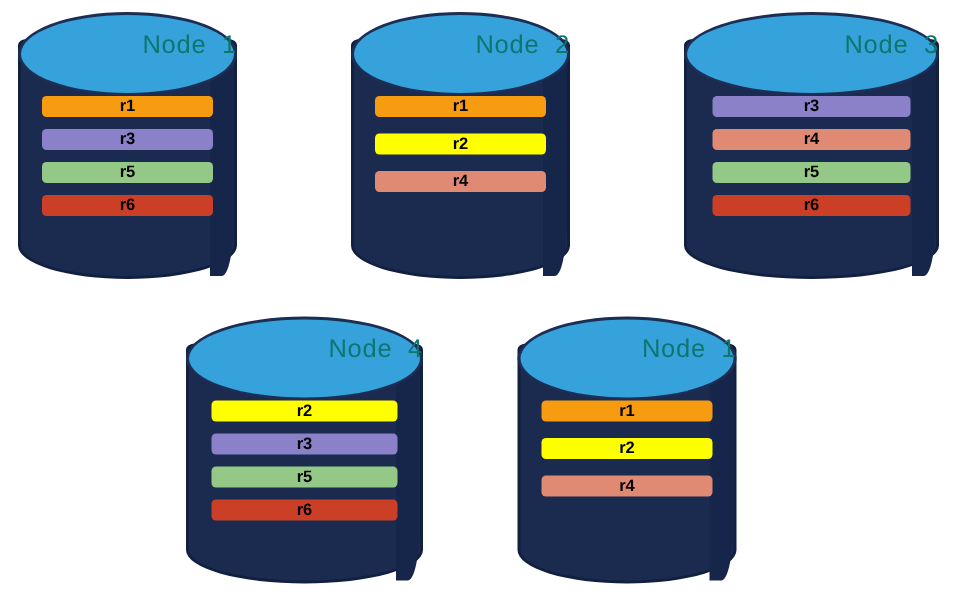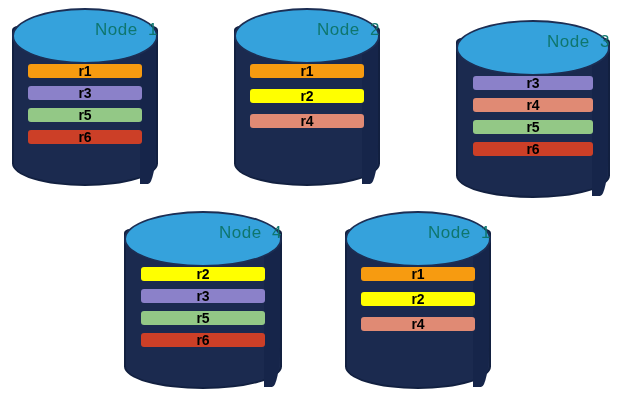--- a/index.html
+++ b/index.html
@@ -80,21 +80,21 @@
     flex-direction: column;
     justify-content: flex-start;
     align-items: center;
     z-index: 3;
   }
   .shard {
     width: 78%;
     height: 14px;
     border-radius: 3px;
     color: #000000;
-    font-size: 14px;
+    font-size: 11px;
     font-weight: bold;
     text-align: center;
     line-height: 14px;
     box-sizing: border-box;
   }
   .gap-4 .shard { margin-bottom: 8px; }
   .gap-3 .shard { margin-bottom: 11px; }
 </style>
 </head>
 <body>
@@ -118,21 +118,21 @@
         <div class="cyl-body-shade"></div>
       </div>
       <div class="cyl-top"></div>
       <div class="cyl-title">Node  2</div>
       <div class="shards gap-3">
         <div class="shard" style="background: rgb(247, 155, 16);">r1</div>
         <div class="shard" style="background: rgb(255, 255, 0);">r2</div>
         <div class="shard" style="background: rgb(224, 138, 116);">r4</div>
       </div>
     </div>
-    <div class="node" style="left: 456px; top: 20px; width: 154px; height: 178px;">
+    <div class="node" style="left: 456px; top: 8px; width: 170px; height: 178px;">
       <div class="cyl-body">
         <div class="cyl-body-shade"></div>
       </div>
       <div class="cyl-top"></div>
       <div class="cyl-title">Node  3</div>
       <div class="shards gap-4">
         <div class="shard" style="background: rgb(139, 129, 201);">r3</div>
         <div class="shard" style="background: rgb(224, 138, 116);">r4</div>
         <div class="shard" style="background: rgb(147, 200, 134);">r5</div>
         <div class="shard" style="background: rgb(204, 63, 39);">r6</div>

